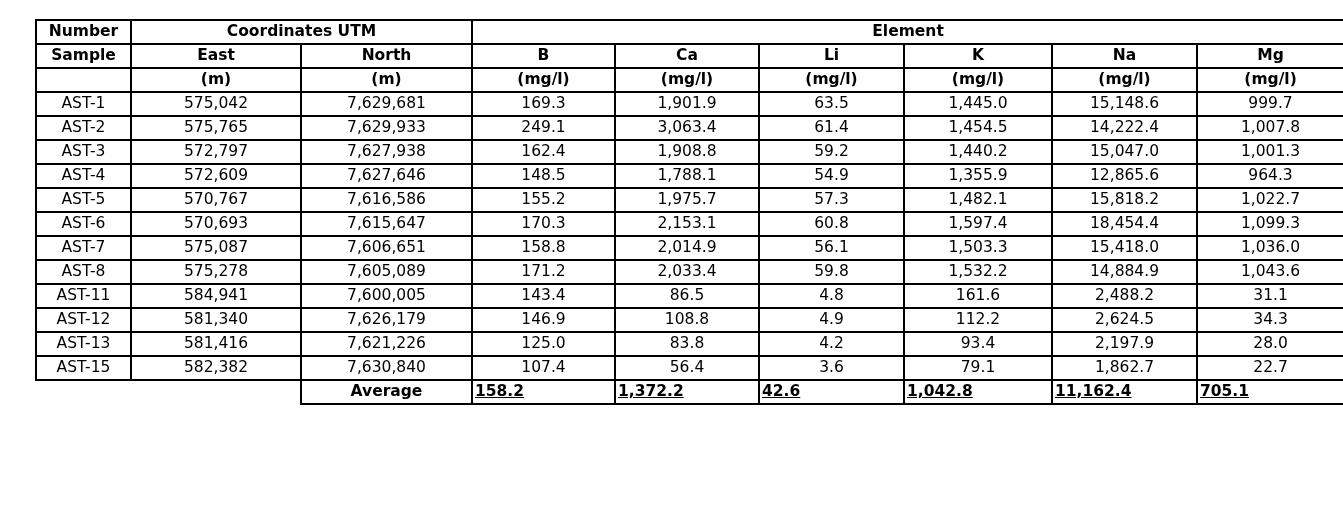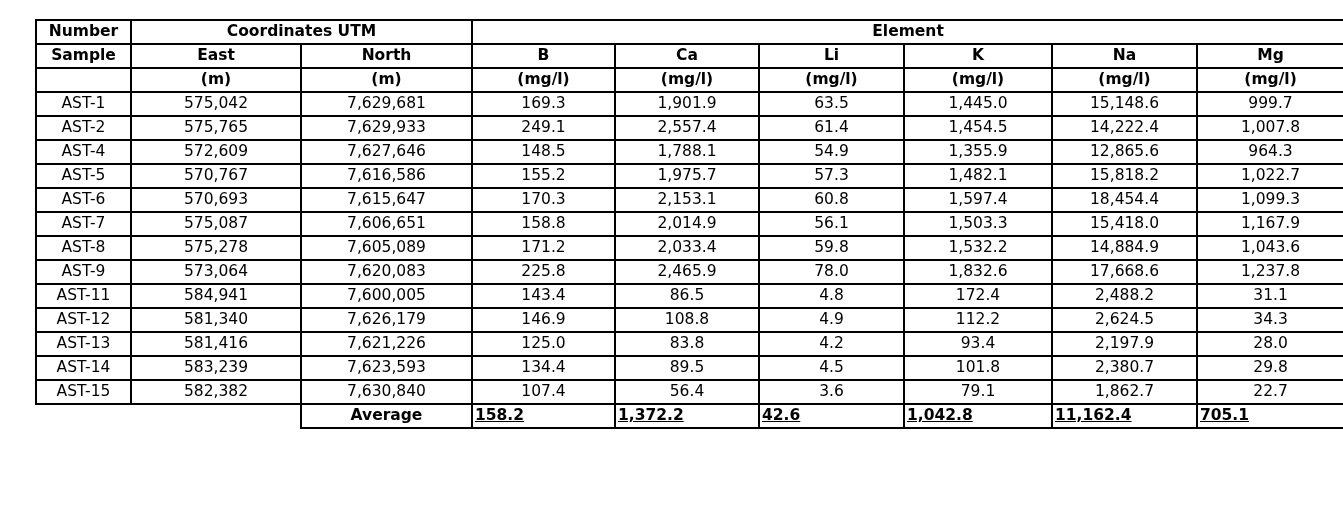--- a/index.html
+++ b/index.html
@@ -111,25 +111,36 @@
         <td>63.5</td>
         <td>1,445.0</td>
         <td>15,148.6</td>
         <td>999.7</td>
       </tr>
       <tr>
         <td>AST-2</td>
         <td>575,765</td>
         <td>7,629,933</td>
         <td>249.1</td>
-        <td>2,557.4</td>
+        <td>3,063.4</td>
         <td>61.4</td>
         <td>1,454.5</td>
         <td>14,222.4</td>
         <td>1,007.8</td>
+      </tr>
+      <tr>
+        <td>AST-3</td>
+        <td>572,797</td>
+        <td>7,627,938</td>
+        <td>162.4</td>
+        <td>1,908.8</td>
+        <td>59.2</td>
+        <td>1,440.2</td>
+        <td>15,047.0</td>
+        <td>1,001.3</td>
       </tr>
       <tr>
         <td>AST-4</td>
         <td>572,609</td>
         <td>7,627,646</td>
         <td>148.5</td>
         <td>1,788.1</td>
         <td>54.9</td>
         <td>1,355.9</td>
         <td>12,865.6</td>
@@ -159,52 +170,41 @@
       </tr>
       <tr>
         <td>AST-7</td>
         <td>575,087</td>
         <td>7,606,651</td>
         <td>158.8</td>
         <td>2,014.9</td>
         <td>56.1</td>
         <td>1,503.3</td>
         <td>15,418.0</td>
-        <td>1,167.9</td>
+        <td>1,036.0</td>
       </tr>
       <tr>
         <td>AST-8</td>
         <td>575,278</td>
         <td>7,605,089</td>
         <td>171.2</td>
         <td>2,033.4</td>
         <td>59.8</td>
         <td>1,532.2</td>
         <td>14,884.9</td>
         <td>1,043.6</td>
       </tr>
       <tr>
-        <td>AST-9</td>
-        <td>573,064</td>
-        <td>7,620,083</td>
-        <td>225.8</td>
-        <td>2,465.9</td>
-        <td>78.0</td>
-        <td>1,832.6</td>
-        <td>17,668.6</td>
-        <td>1,237.8</td>
-      </tr>
-      <tr>
         <td>AST-11</td>
         <td>584,941</td>
         <td>7,600,005</td>
         <td>143.4</td>
         <td>86.5</td>
         <td>4.8</td>
-        <td>172.4</td>
+        <td>161.6</td>
         <td>2,488.2</td>
         <td>31.1</td>
       </tr>
       <tr>
         <td>AST-12</td>
         <td>581,340</td>
         <td>7,626,179</td>
         <td>146.9</td>
         <td>108.8</td>
         <td>4.9</td>
@@ -217,31 +217,20 @@
         <td>581,416</td>
         <td>7,621,226</td>
         <td>125.0</td>
         <td>83.8</td>
         <td>4.2</td>
         <td>93.4</td>
         <td>2,197.9</td>
         <td>28.0</td>
       </tr>
       <tr>
-        <td>AST-14</td>
-        <td>583,239</td>
-        <td>7,623,593</td>
-        <td>134.4</td>
-        <td>89.5</td>
-        <td>4.5</td>
-        <td>101.8</td>
-        <td>2,380.7</td>
-        <td>29.8</td>
-      </tr>
-      <tr>
         <td>AST-15</td>
         <td>582,382</td>
         <td>7,630,840</td>
         <td>107.4</td>
         <td>56.4</td>
         <td>3.6</td>
         <td>79.1</td>
         <td>1,862.7</td>
         <td>22.7</td>
       </tr>

